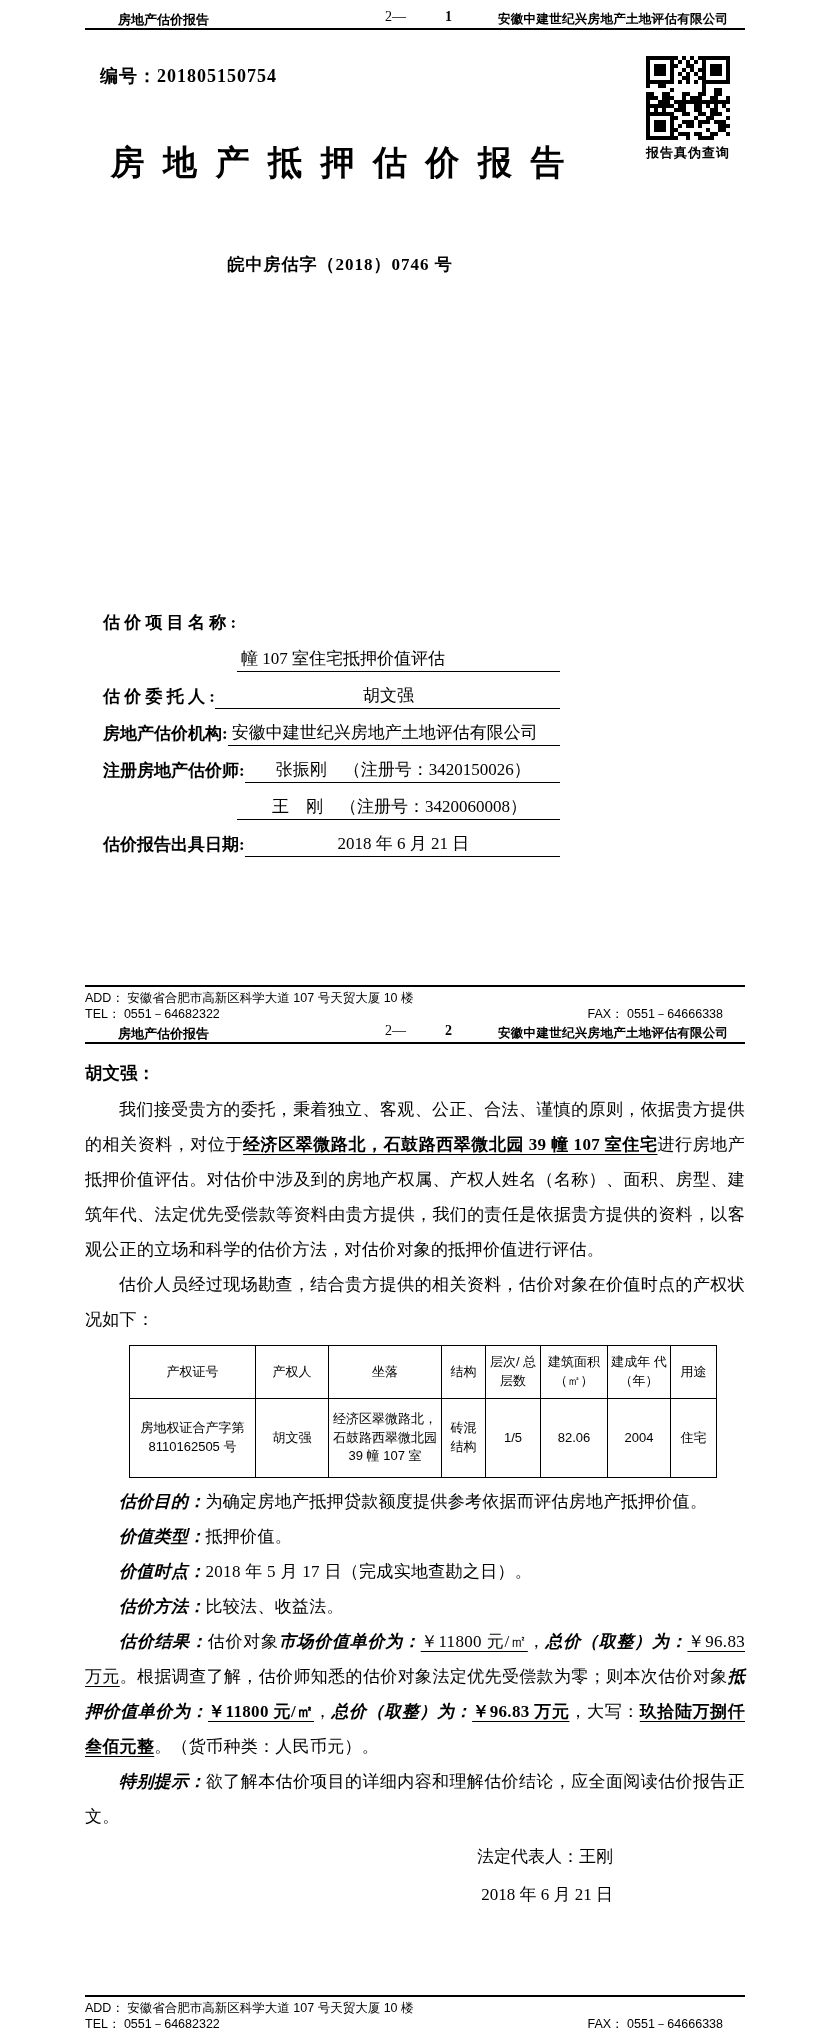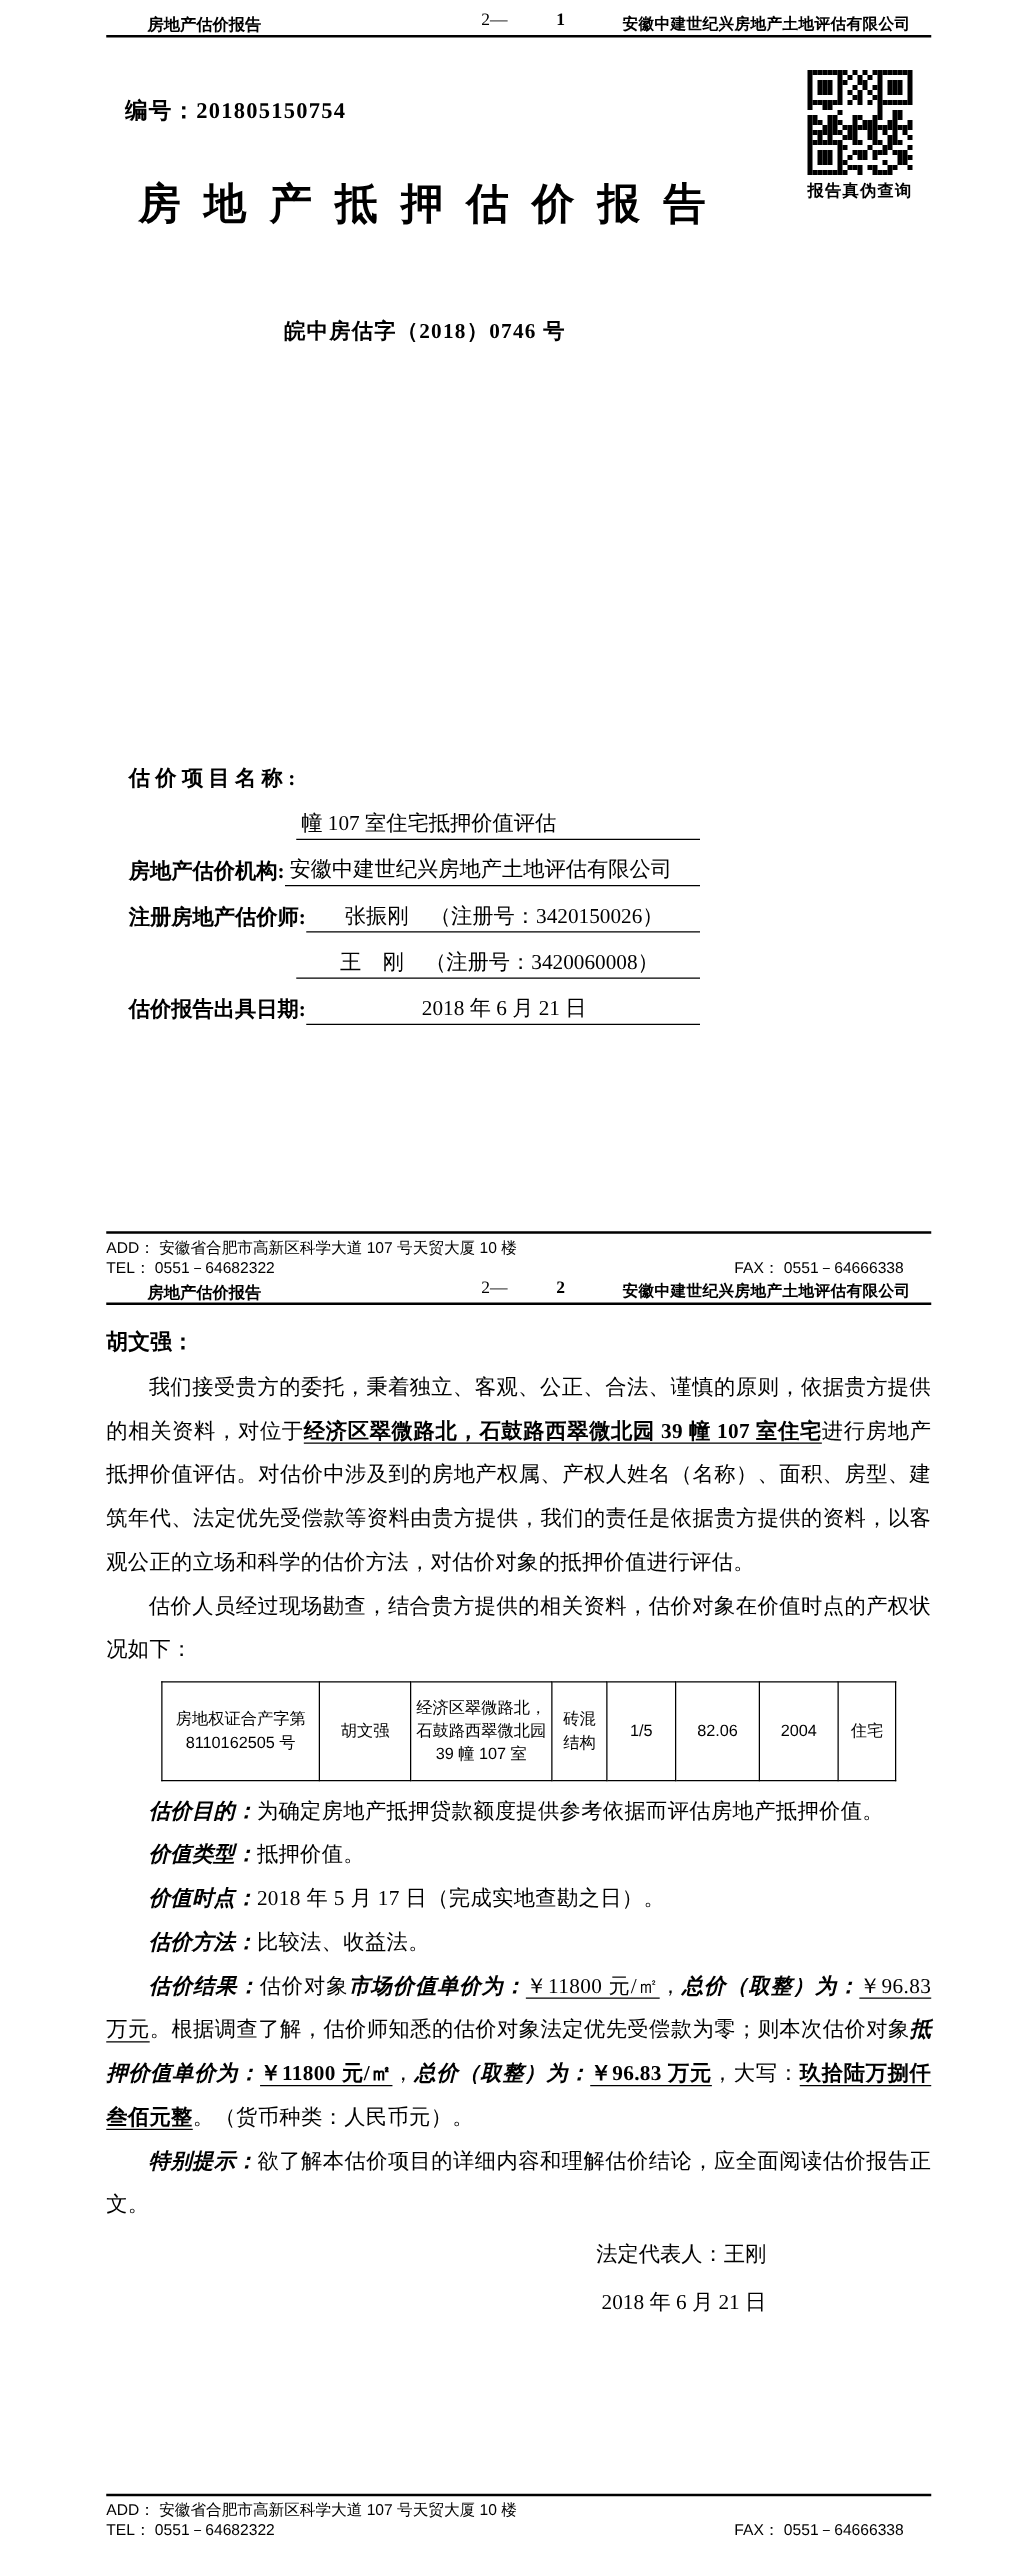--- a/index.html
+++ b/index.html
@@ -14,21 +14,21 @@
   .hd .n{position:absolute;left:360px;top:1px;font-size:14px;font-weight:bold;}
   .hd .r{position:absolute;left:413px;top:3px;font-size:12.5px;font-weight:bold;letter-spacing:.3px;font-family:"Liberation Sans","DejaVu Sans",sans-serif;}
 
   
   .ft{position:absolute;left:85px;width:660px;border-top:2px solid #000;padding-top:3px;
       font-size:12.5px;line-height:16px;font-family:"Liberation Sans","DejaVu Sans",sans-serif;}
   .ft .row2{display:flex;}
   .ft .fax{margin-left:auto;padding-right:22px;}
 
   
-  .report-no{position:absolute;top:76px;left:100px;font-size:18px;font-weight:bold;letter-spacing:1px;}
+  .report-no{position:absolute;top:64px;left:100px;font-size:18px;font-weight:bold;letter-spacing:1px;}
   .qr-wrap{position:absolute;top:56px;left:646px;width:88px;}
   .qr{display:grid;grid-template-columns:repeat(21,1fr);grid-template-rows:repeat(21,1fr);
       width:84px;height:84px;background:#fff;}
   .qr i{background:#000;display:block;}
   .qr-cap{margin-top:4px;font-size:13px;font-weight:bold;letter-spacing:1px;
           font-family:"Liberation Sans","DejaVu Sans",sans-serif;}
   .title1{position:absolute;top:140px;left:60px;width:560px;text-align:center;
           font-size:34px;font-weight:bold;letter-spacing:5px;white-space:nowrap;}
   .subtitle1{position:absolute;top:253px;left:60px;width:560px;text-align:center;
              font-size:17px;font-weight:bold;letter-spacing:1px;}
@@ -328,20 +328,24 @@
 
   <div class="form">
     <div class="frow">
       <span class="flab">估 价 项 目 名 称 :</span>
     </div>
     <div class="frow">
       <span class="find"></span>
       <span class="fval">幢 107 室住宅抵押价值评估</span>
     </div>
     <div class="frow">
+      <span class="flab">估 价 委 托 人 :</span>
+      <span class="fval c">胡文强</span>
+    </div>
+    <div class="frow">
       <span class="flab">房地产估价机构:</span>
       <span class="fval">安徽中建世纪兴房地产土地评估有限公司</span>
     </div>
     <div class="frow">
       <span class="flab">注册房地产估价师:</span>
       <span class="fval c">张振刚　（注册号：3420150026）</span>
     </div>
     <div class="frow">
       <span class="find"></span>
       <span class="fval c">王　刚　（注册号：3420060008）</span>
@@ -378,20 +382,30 @@
         <col style="width:126px">
           <col style="width:73px">
           <col style="width:113px">
           <col style="width:44px">
         <col style="width:55px">
           <col style="width:67px">
           <col style="width:63px">
           <col style="width:46px">
       </colgroup>
       <tbody>
+          <tr class="thr">
+        <td>产权证号</td>
+        <td>产权人</td>
+        <td>坐落</td>
+        <td>结构</td>
+        <td>层次/ 总层数</td>
+        <td>建筑面积 （㎡）</td>
+        <td>建成年 代（年）</td>
+        <td>用途</td>
+      </tr>
       <tr class="tdr">
         <td>房地权证合产字第 8110162505 号</td>
         <td>胡文强</td>
         <td>经济区翠微路北， 石鼓路西翠微北园 39 幢 107 室</td>
         <td>砖混 结构</td>
         <td>1/5</td>
         <td>82.06</td>
         <td>2004</td>
         <td>住宅</td>
       </tr>

